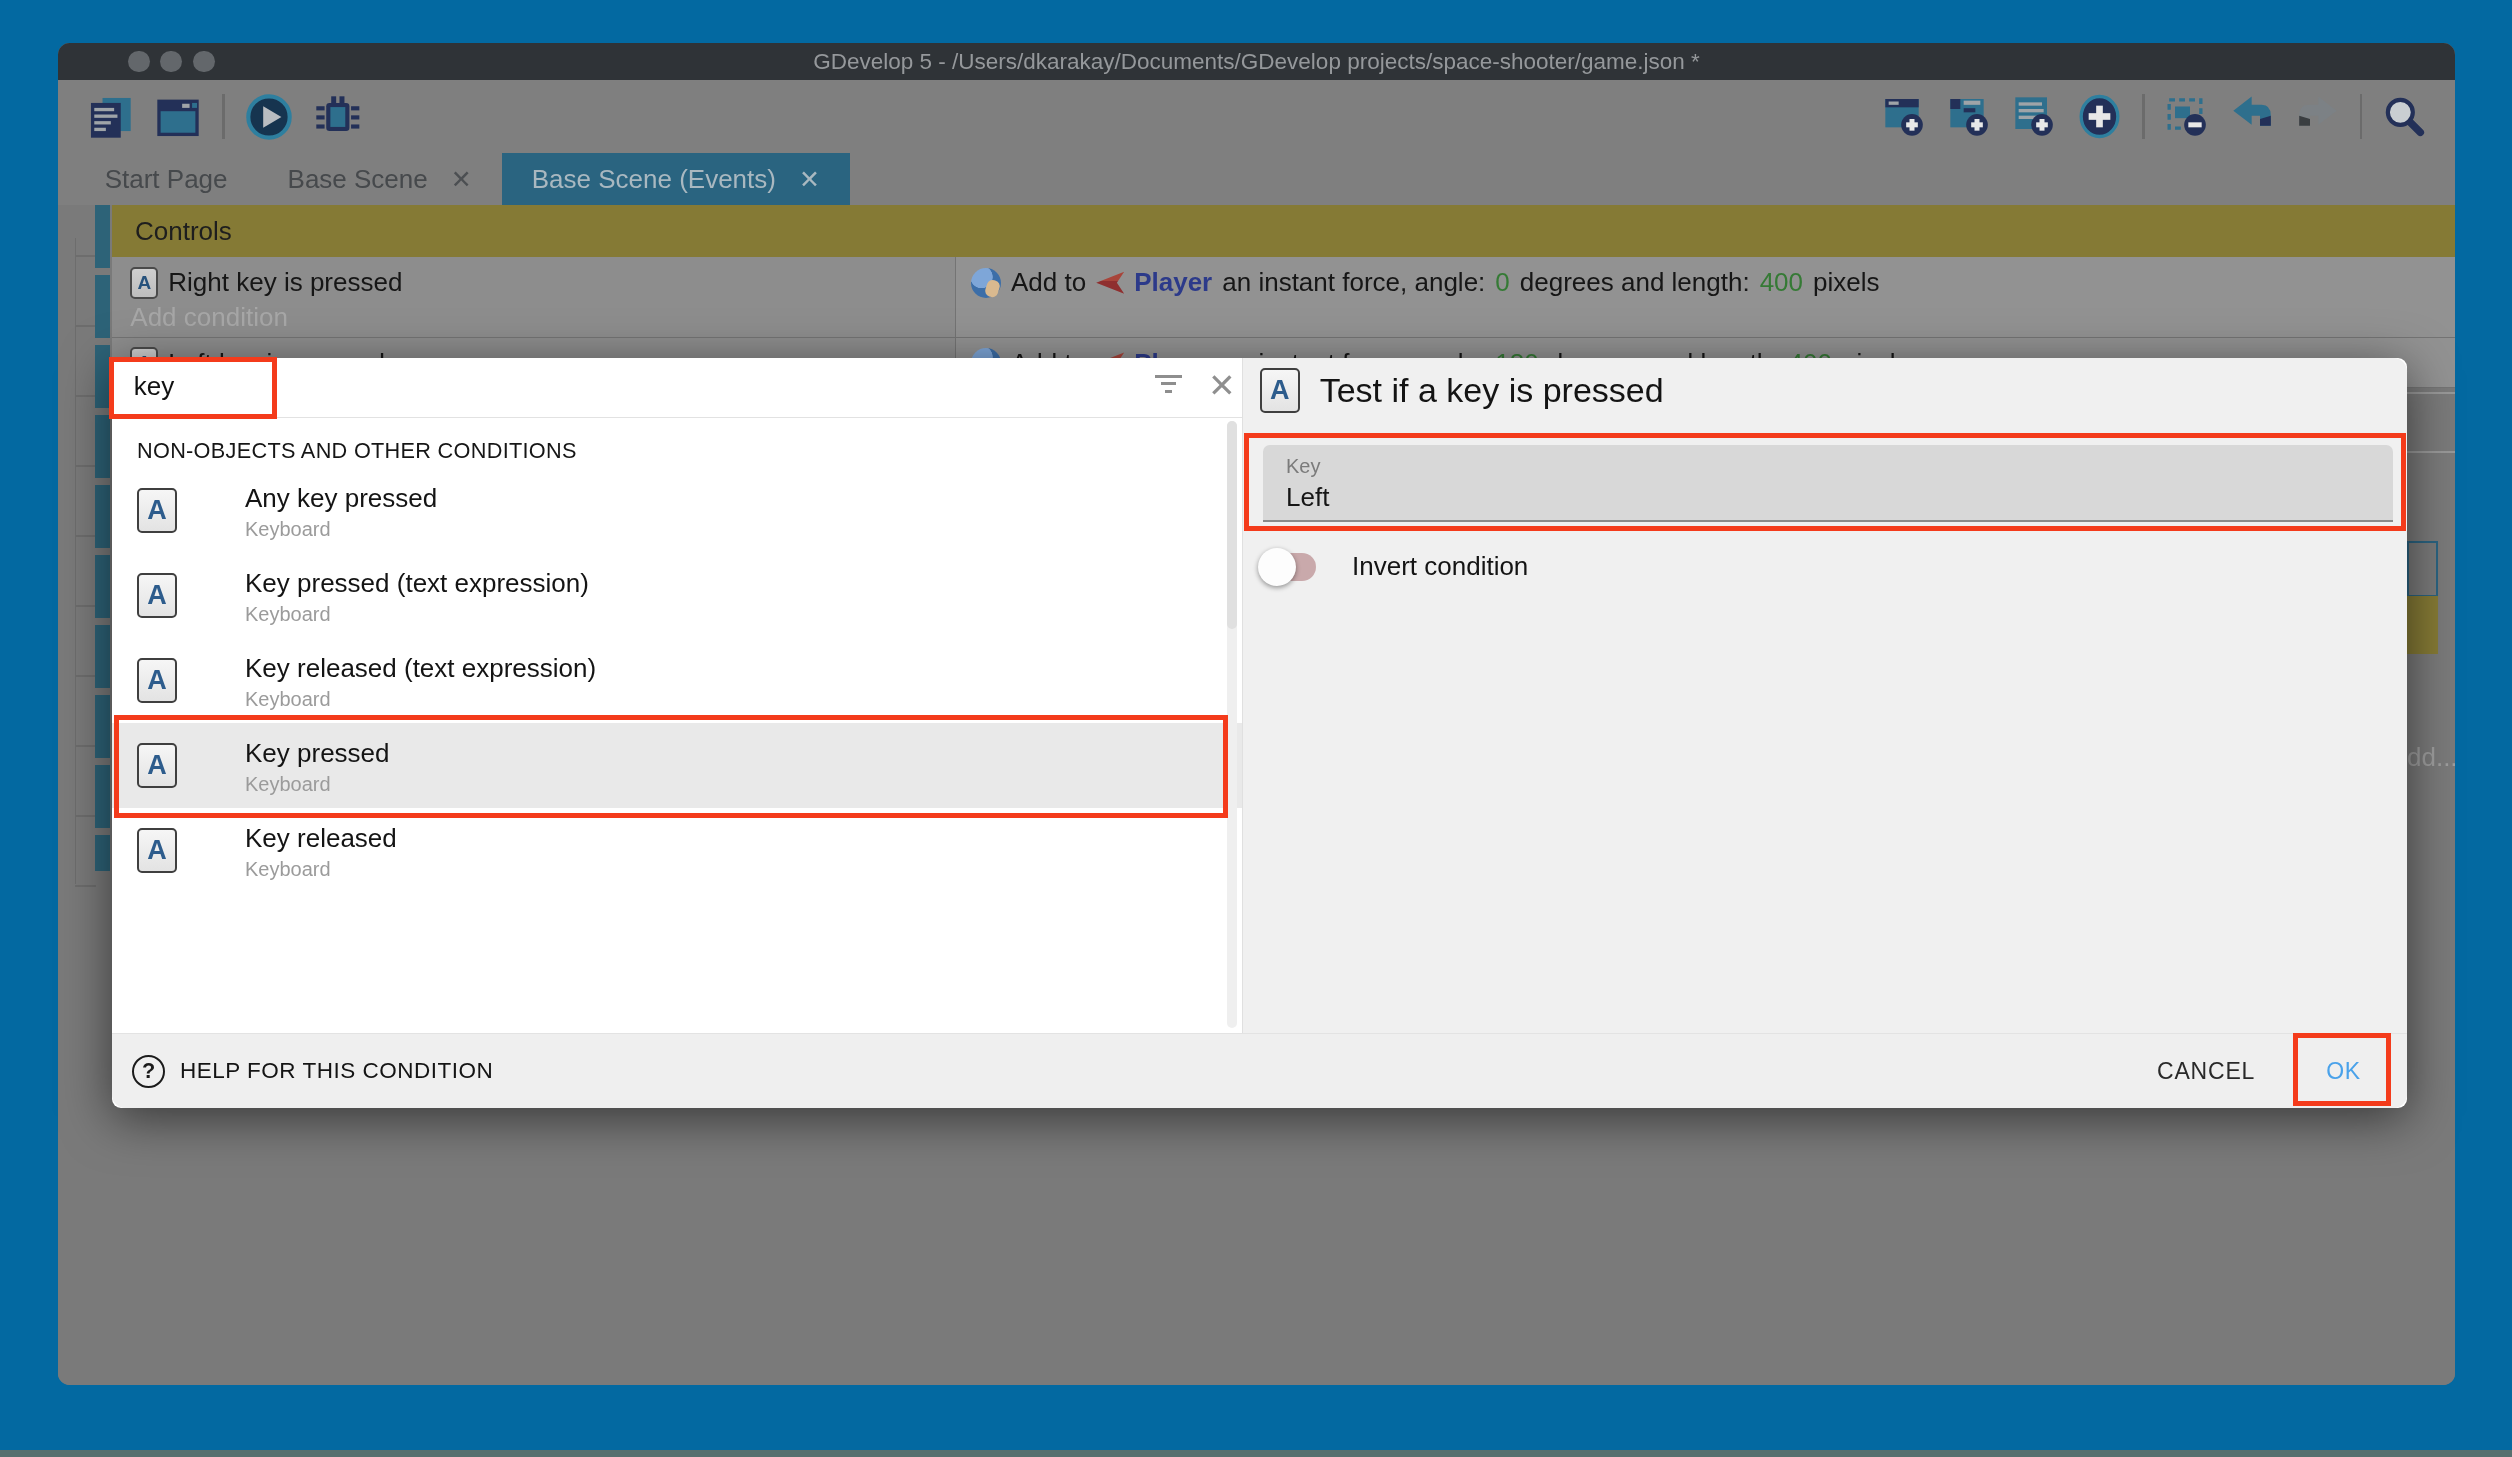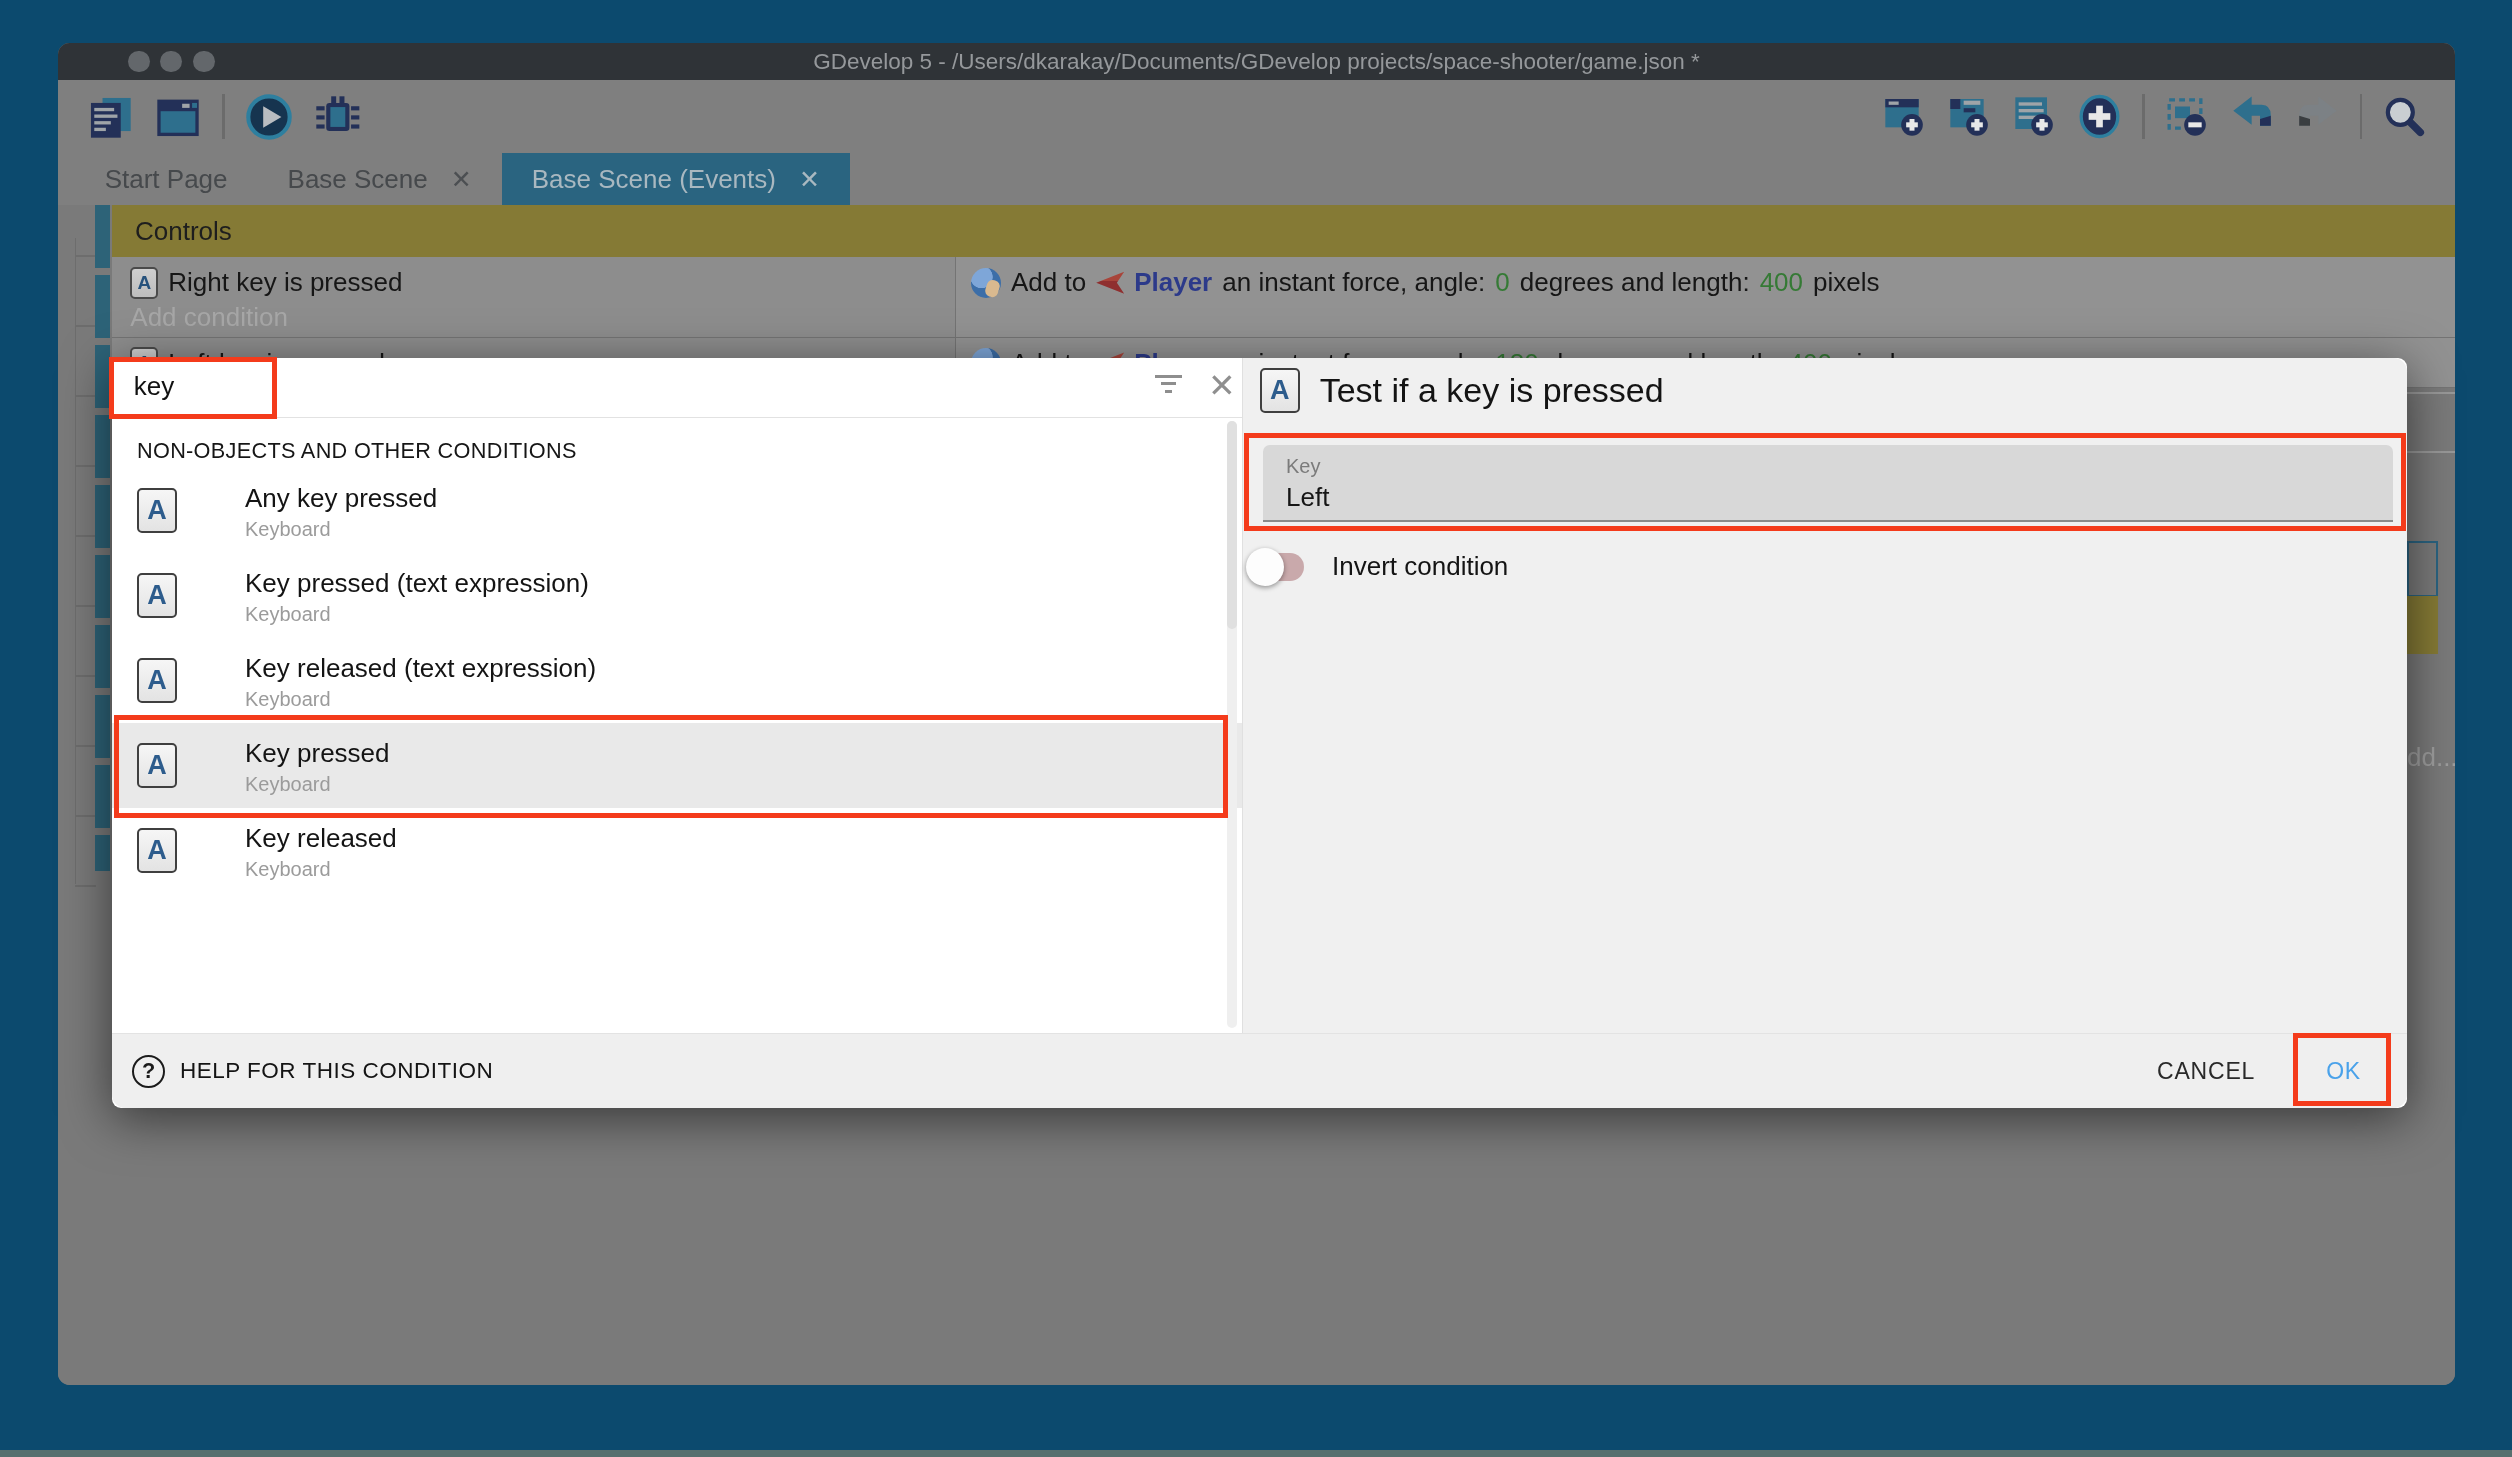--- a/index.html
+++ b/index.html
@@ -1,17 +1,17 @@
 <!DOCTYPE html>
 <html style="font-size:13.3px"><head>
 <meta charset="utf-8">
 <style>
   * { margin:0; padding:0; box-sizing:border-box; }
   html,body { width:2512px; height:1458px; background:#0a0a0a; font-family:"Liberation Sans", sans-serif; }
-  .stage { position:relative; width:2512px; height:1458px; overflow:hidden; background:#0c4a6e; }
+  .stage { position:relative; width:2512px; height:1458px; overflow:hidden; background:#0369a1; }
   .desktop-strip { position:absolute; left:0; bottom:0; width:100%; height:8.3px; background:#56706f; }
 
   
   .window { position:absolute; left:58px; top:43px; width:2397px; height:1342px; border-radius:11.7px; overflow:hidden; background:#7a7a7a; }
   .titlebar { position:relative; height:37px; background:#2f3337; display:flex; align-items:center; justify-content:center; }
   .lights { position:absolute; left:70px; top:7.5px; display:flex; gap:10.8px; }
   .light { width:21.7px; height:21.7px; border-radius:50%; background:#63676b; }
   .win-title { font-size:22.5px; color:#95989b; }
 
   .toolbar { height:73px; background:#7f7f7f; display:flex; align-items:center; justify-content:space-between; padding:0 28px; }
@@ -79,21 +79,21 @@
   .scroll-thumb { position:absolute; right:5px; top:63px; width:10px; height:208px; background:#e0e0e0; border-radius:5px; }
 
   .dlg-right { position:absolute; left:1130px; right:0; top:0; bottom:75px; background:#f0f0f0;
     border-left:1.7px solid #e0e0e0; border-radius:0 13.3px 0 0; }
   .panel-head { display:flex; align-items:center; gap:20px; padding:10px 0 0 16.7px; }
   .panel-title { font-size:34px; color:#141414; }
   .key-field { position:absolute; left:20px; right:14px; top:87px; height:77px; background:#d8d8d8;
     border-radius:6.7px 6.7px 0 0; border-bottom:2.5px solid #8a8a8a; }
   .key-label { position:absolute; left:23px; top:10px; font-size:20px; color:#7b7b7b; }
   .key-value { position:absolute; left:23px; top:37px; font-size:26px; color:#161616; }
-  .toggle-row { position:absolute; left:8px; top:193px; display:flex; align-items:center; gap:28px; }
+  .toggle-row { position:absolute; left:20px; top:193px; display:flex; align-items:center; gap:36px; }
   .toggle { position:relative; width:53px; height:28px; background:#c9a9ab; border-radius:14px; }
   .toggle-thumb { position:absolute; left:-5px; top:-5px; width:38px; height:38px; border-radius:50%; background:#fdfdfd;
     box-shadow:0 1.7px 5px rgba(0,0,0,.4); }
   .invert-label { font-size:26px; color:#141414; }
 
   .dlg-footer { position:absolute; left:0; right:0; bottom:0; height:75px; background:#efefef; border-top:1.7px solid #e3e3e3;
     border-radius:0 0 13.3px 13.3px; display:flex; align-items:center; justify-content:space-between; padding:0 46px 0 20px; }
   .help-group { display:flex; align-items:center; gap:15px; }
   .help-icon { width:33px; height:33px; border:2.5px solid #1b1b1b; border-radius:50%; display:flex; align-items:center;
     justify-content:center; font-size:21.7px; font-weight:bold; color:#1b1b1b; }

